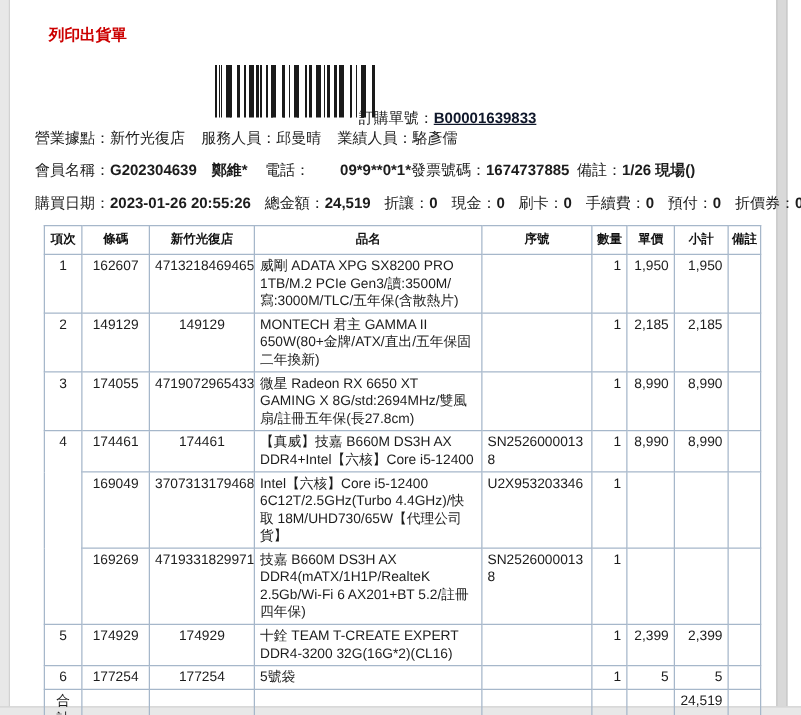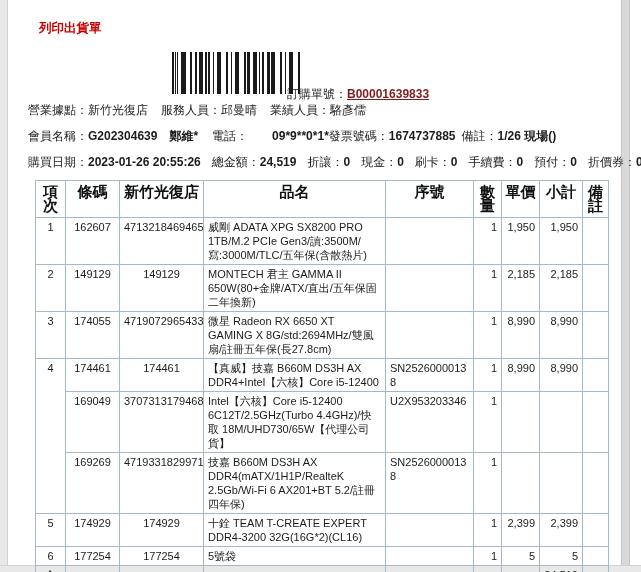--- a/index.html
+++ b/index.html
@@ -24,35 +24,35 @@
       repeating-linear-gradient(90deg,transparent 0 3px,#1a1a1a 3px 4px,transparent 4px 12px,#1a1a1a 12px 14px,transparent 14px 21px);
   }
 
   .line { position:absolute; left:28px; right:32px; line-height:14px; white-space:nowrap; }
   .line1 { top:87px; }
   .line2 { top:103px; }
   .line3 { top:129px; }
   .line4 { top:155px; }
   .val { font-weight:600; }
   .g-order { position:absolute; left:259px; top:0; }
-  a.link { color:#7f1d1d; text-decoration:underline; font-weight:600; cursor:pointer; }
+  a.link { color:#0f172a; text-decoration:underline; font-weight:600; cursor:pointer; }
   .line2 .pair { margin-right:13px; }
   .line4 .pair { margin-right:11px; }
   .line4 .pair .val { font-weight:600; }
   .l3-phone-label { margin-left:14px; }
   .l3-phone-val { margin-left:24px;margin-top:31px; }
   .l3-note-label { margin-left:6px; }
 
   table.items {
     position:absolute; left:35px; top:180px; width:573px;
     border-collapse:collapse; table-layout:fixed;
     font-size:11px; line-height:14px;
   }
   table.items th, table.items td { border:1px solid #a6b7ca; vertical-align:top; padding:2px 4px; overflow:hidden; }
-  table.items th { font-weight:bold; text-align:center; padding:4px 1px; font-size:15px; color:#111; }
+  table.items th { font-weight:bold; text-align:center; padding:4px 1px; font-size:10px; color:#111; }
   td.c-idx, td.c-code, td.c-intl { text-align:center; }
   td.c-name, td.c-serial { text-align:left; word-wrap:break-word; }
   td.c-qty, td.c-price, td.c-sub { text-align:right; padding-right:5px; }
   td.c-remark { text-align:center; }
   td.c-foot-label { text-align:center; }
 </style>
 </head>
 <body>
 
 <div class="edge-left"></div>

